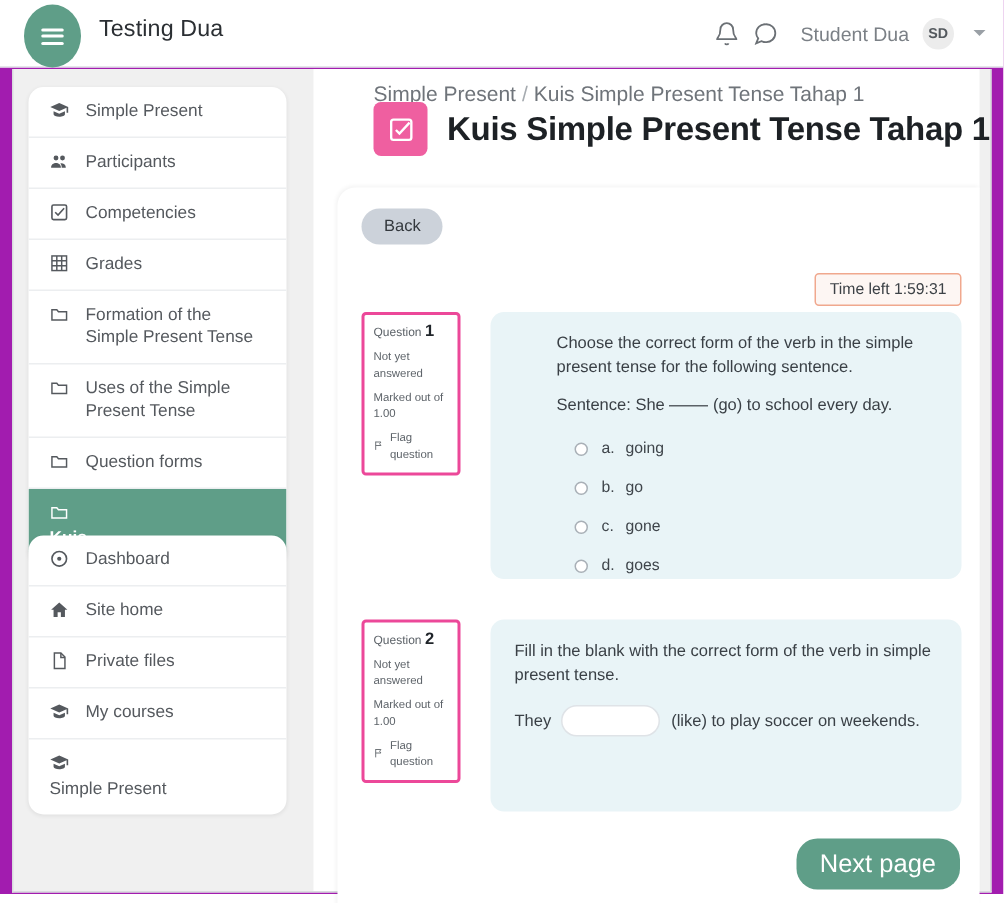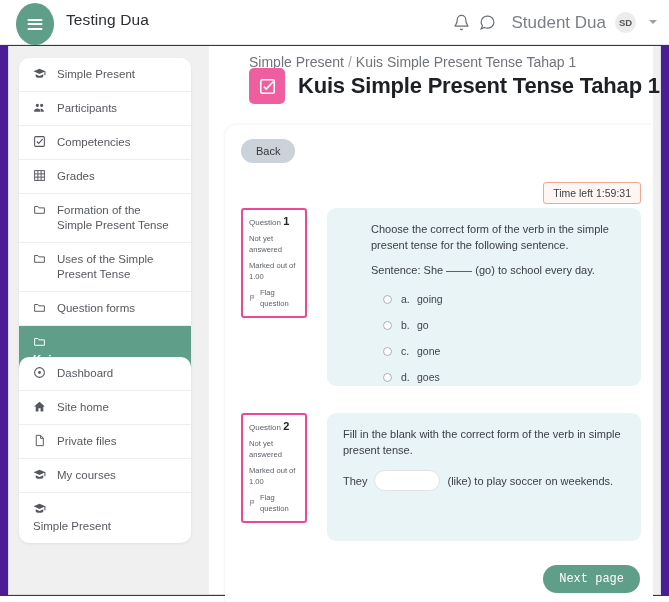--- a/index.html
+++ b/index.html
@@ -5,21 +5,21 @@
   * { box-sizing: border-box; margin: 0; padding: 0; }
   html, body {
     width: 669px; height: 602px;
     background: #ffffff;
     font-family: "Liberation Sans", sans-serif;
     overflow: hidden;
   }
   .app {
     position: relative;
     width: 669px; height: 596px;
-    background: #4c1d95;
+    background: #a21caf;
   }
 
   
   .topbar {
     position: absolute; left: 0; top: 0;
     width: 669px; height: 45px;
     background: #ffffff;
     border-bottom: 1px solid #e4e6ea;
     z-index: 5;
   }
@@ -43,21 +43,21 @@
     position: absolute; left: 66px; top: 11px;
     font-size: 15.5px; color: #2b2f33; font-weight: 400;
     letter-spacing: .1px;
   }
   .topright {
     position: absolute; right: 12px; top: 0; height: 45px;
     display: flex; align-items: center; gap: 9px;
   }
   .ticon { width: 17px; height: 17px; color: #6b7075; cursor: pointer; }
   .ticon svg { display: block; width: 17px; height: 17px; }
-  .uname { font-size: 17px; color: #7b8086; margin-left: 6px; }
+  .uname { font-size: 13px; color: #7b8086; margin-left: 6px; }
   .avatar {
     width: 21px; height: 21px; border-radius: 50%;
     background: #ececec; color: #53585d;
     font-size: 9.5px; font-weight: 700;
     display: flex; align-items: center; justify-content: center;
     cursor: pointer;
   }
   .caret {
     width: 0; height: 0; margin-left: 4px; margin-top: -2px;
     border-left: 4px solid transparent; border-right: 4px solid transparent;
@@ -219,22 +219,22 @@
     border: 1px solid #dfe3e7; border-radius: 11px;
     background: #fff; outline: none;
     font-family: "Liberation Sans", sans-serif; font-size: 10px;
     padding: 0 9px; color: #3a4046;
   }
 
   .nextbtn {
     position: absolute; right: 13px; bottom: 13px;
     background: #5f9e88; color: #fff;
     border: none; border-radius: 14px;
-    padding: 7px 16px; font-size: 12px; cursor: pointer;
-    font-family: Liberation Mono, monospace;
+    padding: 7px 16px; font-size: 17px; cursor: pointer;
+    font-family: Liberation Sans, sans-serif;
   }
 </style>
 </head>
 <body>
 
 <div class="app">
 
   <div class="topbar">
     <div class="hamburger">
       <div class="bars">

